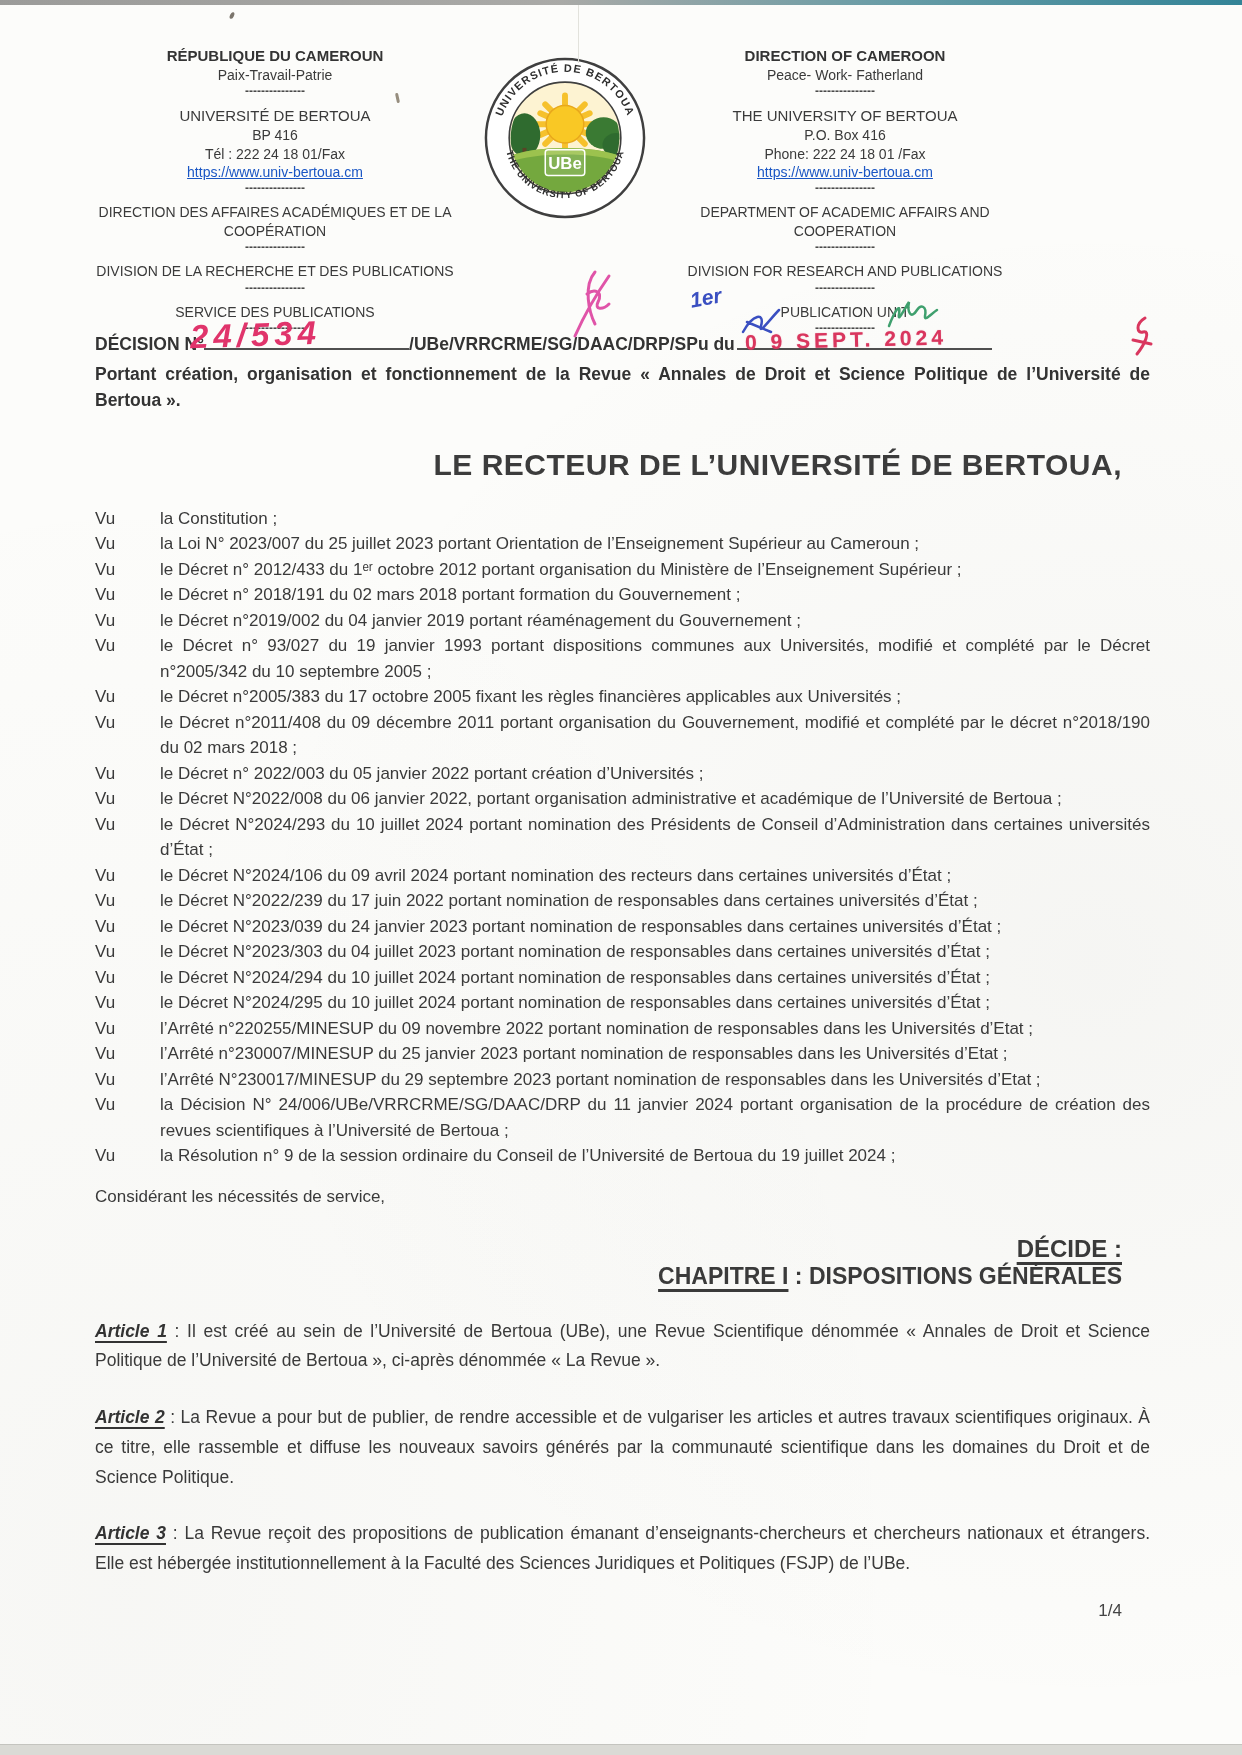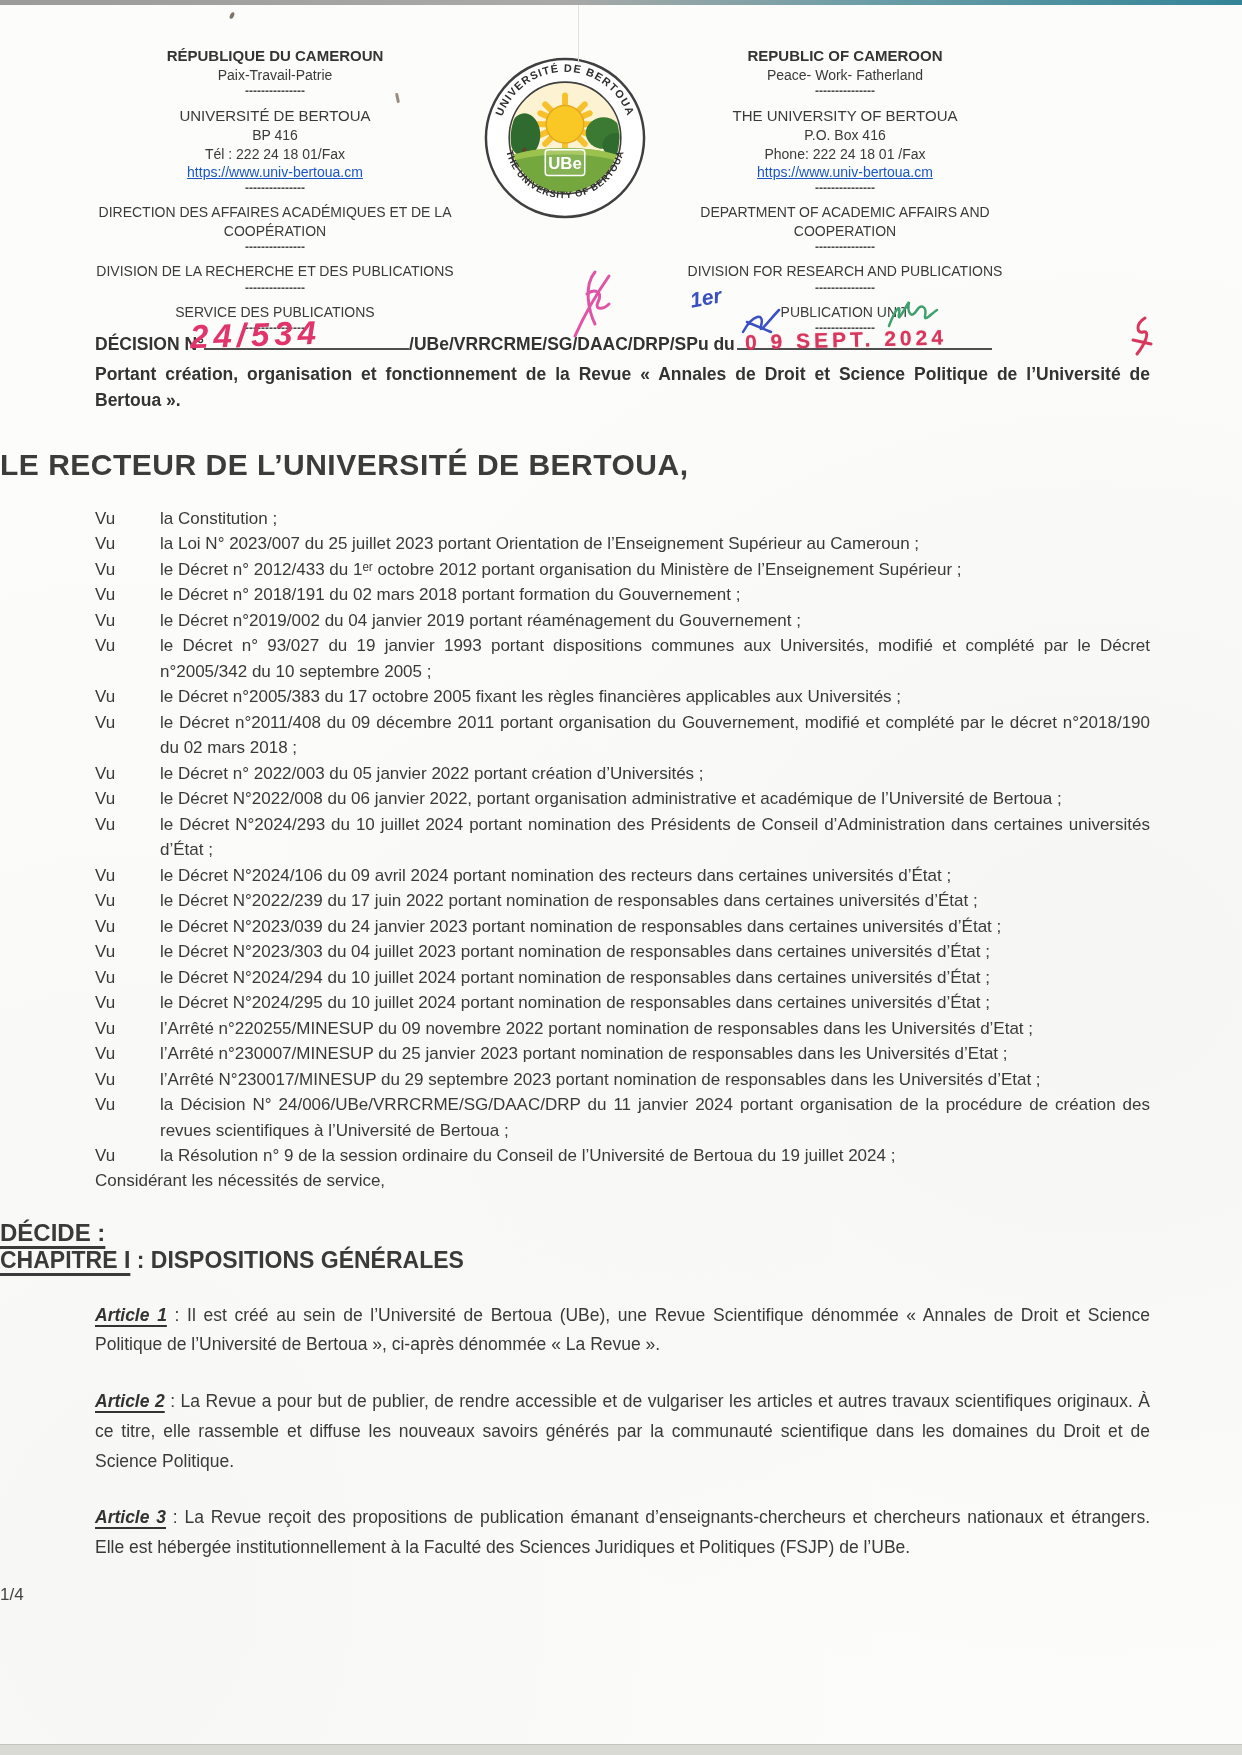--- a/index.html
+++ b/index.html
@@ -44,33 +44,33 @@
   .blank.num{min-width:205px;height:20px;}
   .blank.date{min-width:255px;height:20px;margin-left:2px;}
   .hand-num{position:absolute;left:-14px;bottom:-6px;color:#e0346b;font-size:33px;font-weight:bold;font-style:italic;letter-spacing:5px;transform:rotate(-2deg);white-space:nowrap;}
   .stamp-date{position:absolute;left:8px;bottom:-4px;color:#d9365e;font-size:21px;font-weight:bold;letter-spacing:4px;transform:rotate(-1.5deg);white-space:nowrap;text-shadow:0 0 1px rgba(217,54,94,.55);}
   .subject{font-weight:bold;font-size:17.5px;color:#333;text-align:justify;line-height:1.5;margin-top:6px;}
 
   .ann{position:absolute;pointer-events:none;}
   .ann-blue-text{color:#3a4fc1;font-size:21px;font-weight:bold;font-style:italic;transform:rotate(-10deg);}
 
   
-  .centered{text-align:left;padding-right:120px;}
+  .centered{text-align:right;padding-right:120px;}
   .rector{font-size:30px;font-weight:bold;color:#3c3c3c;margin-top:34px;letter-spacing:.5px;}
   .decide{font-size:24px;font-weight:bold;margin-top:28px;}
   .decide span{text-decoration:underline;text-underline-offset:5px;text-decoration-thickness:2.5px;}
   .chapter{font-size:23px;font-weight:bold;}
   .chapter .u{text-decoration:underline;text-underline-offset:5px;text-decoration-thickness:2.5px;}
 
   
   .vu-list{margin:24px 110px 0 95px;width:1055px;font-size:17px;line-height:1.5;}
   .vu-row{display:flex;}
   .vu-label{width:65px;flex-shrink:0;}
   .vu-text{flex:1;text-align:justify;}
-  .considering{margin:2px 95px 0 95px;font-size:17px;}
+  .considering{margin:18px 95px 0 95px;font-size:17px;}
 
   
   .articles{margin:0 95px;width:1055px;}
   .article{font-size:17.5px;line-height:1.7;text-align:justify;margin-top:27px;color:#3a3a3a;}
   .article .alabel{font-weight:bold;text-decoration:underline;text-underline-offset:4px;text-decoration-thickness:2px;color:#333;font-style:italic;}
   .pagenum{font-size:17px;margin-top:22px;color:#444;}
 </style>
 </head>
 <body>
 
@@ -141,21 +141,21 @@
         <text font-family="Liberation Sans, sans-serif" font-size="11" font-weight="bold" fill="#2e2e2e" letter-spacing="1.2">
           <textPath href="#arcTop" startOffset="50%" text-anchor="middle">UNIVERSITÉ DE BERTOUA</textPath>
         </text>
         <text font-family="Liberation Sans, sans-serif" font-size="9.5" font-weight="bold" fill="#2e2e2e" letter-spacing="0.8">
           <textPath href="#arcBottom" startOffset="50%" text-anchor="middle">THE UNIVERSITY OF BERTOUA</textPath>
         </text>
       </svg>
     </div>
 
     <div class="hcol h-right">
-      <div class="big"><b>REPUBLIC OF CAMEROON</b></div>
+      <div class="big"><b>DIRECTION OF CAMEROON</b></div>
       <div>Peace- Work- Fatherland</div>
       <div class="sep">---------------</div>
       <div class="hgap"></div>
       <div class="big">THE UNIVERSITY OF BERTOUA</div>
       <div>P.O. Box 416</div>
       <div>Phone: 222 24 18 01 /Fax</div>
       <div><span class="weblink">https://www.univ-bertoua.cm</span></div>
       <div class="sep">---------------</div>
       <div class="hgap"></div>
       <div>DEPARTMENT OF ACADEMIC AFFAIRS AND COOPERATION</div>

